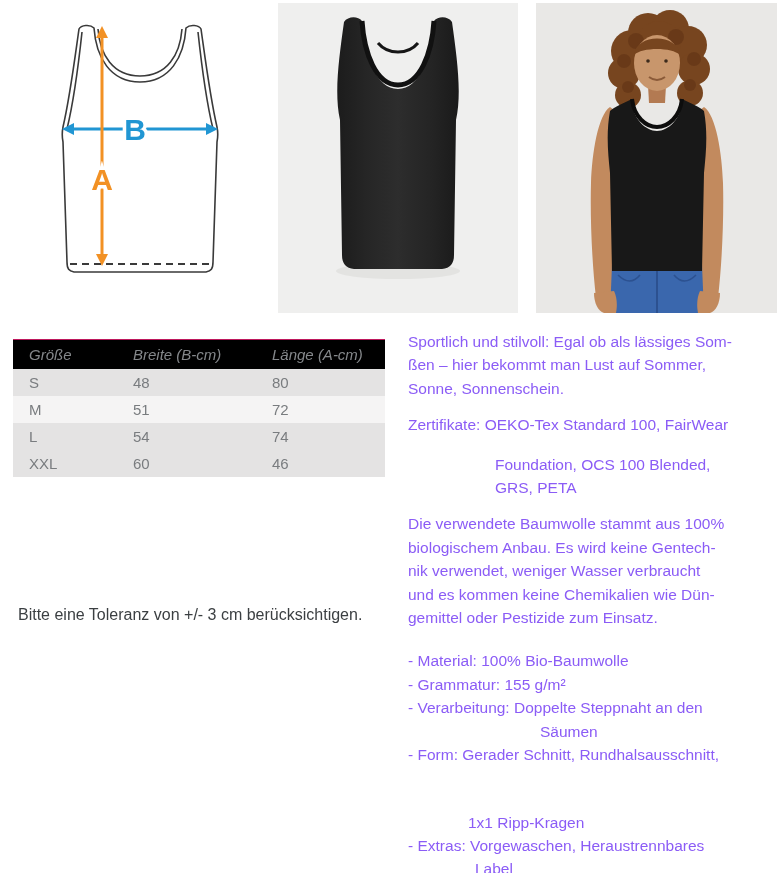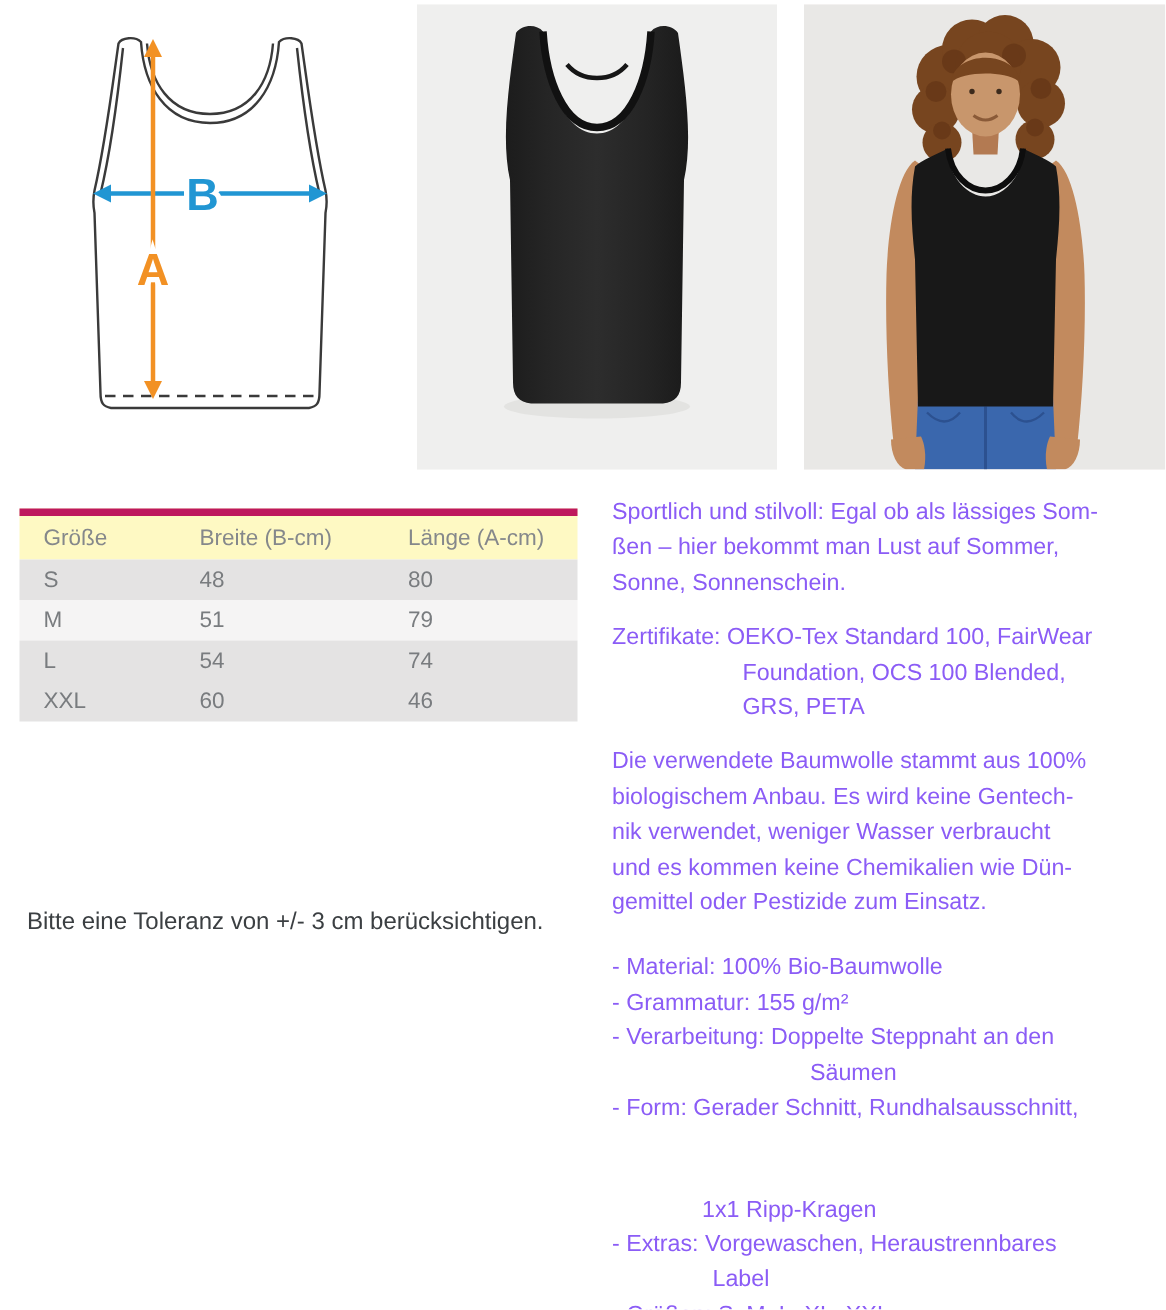--- a/index.html
+++ b/index.html
@@ -10,21 +10,21 @@
   
   .diagram { position:absolute; left:58px; top:12px; width:164px; height:290px; }
   .photo-panel { position:absolute; top:3px; overflow:hidden; }
   .photo-product { left:278px; width:240px; height:310px; background:#efefee; }
   .photo-model { left:536px; width:241px; height:310px; background:#e9e8e6; }
   .photo-panel svg { display:block; }
 
   
   .size-table { position:absolute; left:13px; top:339px; width:372px; font-size:15px; }
   .trow { display:flex; align-items:center; height:27px; }
-  .trow.head { height:29px; background:#fef9c3; border-top:5px solid #be185d; color:#85888b; }
+  .trow.head { height:29px; background:#000000; border-top:1px solid #be185d; color:#85888b;font-style:italic; }
   .trow.r-even { background:#e4e3e3; }
   .trow.r-odd  { background:#f5f4f4; }
   .trow .c { color:#797c7f; }
   .trow.head .c { color:#85888b; }
   .c1 { width:120px; padding-left:16px; box-sizing:border-box; }
   .c2 { width:139px; }
   .c3 { flex:1; }
 
   .tolerance { position:absolute; left:18px; top:562px; font-size:16px; color:#3b3f42;margin-top:44px; }
 
@@ -190,21 +190,21 @@
     </div>
     <div id="table-body">
         <div class="trow r-even">
           <div class="c c1">S</div>
           <div class="c c2">48</div>
           <div class="c c3">80</div>
         </div>
         <div class="trow r-odd">
           <div class="c c1">M</div>
           <div class="c c2">51</div>
-          <div class="c c3">79</div>
+          <div class="c c3">72</div>
         </div>
         <div class="trow r-even">
           <div class="c c1">L</div>
           <div class="c c2">54</div>
           <div class="c c3">74</div>
         </div>
         <div class="trow r-even">
           <div class="c c1">XXL</div>
           <div class="c c2">60</div>
           <div class="c c3">46</div>
@@ -215,21 +215,21 @@
   <div class="tolerance">Bitte eine Toleranz von +/- 3 cm berücksichtigen.</div>
 
   <div class="description" id="description-column">
       <div class="para">
         <div class="tline">Sportlich und stilvoll: Egal ob als lässiges Som-</div>
         <div class="tline">ßen – hier bekommt man Lust auf Sommer,</div>
         <div class="tline">Sonne, Sonnenschein.</div>
       </div>
       <div class="para">
         <div class="tline">Zertifikate: OEKO-Tex Standard 100, FairWear</div>
-        <div class="tline" style="padding-left: 87px;">Foundation, OCS 100 Blended,</div>
+        <div class="tline" style="padding-left: 87px; margin-top: 16px;">Foundation, OCS 100 Blended,</div>
         <div class="tline" style="padding-left: 87px;">GRS, PETA</div>
       </div>
       <div class="para">
         <div class="tline">Die verwendete Baumwolle stammt aus 100%</div>
         <div class="tline">biologischem Anbau. Es wird keine Gentech-</div>
         <div class="tline">nik verwendet, weniger Wasser verbraucht</div>
         <div class="tline">und es kommen keine Chemikalien wie Dün-</div>
         <div class="tline">gemittel oder Pestizide zum Einsatz.</div>
       </div>
       <div class="para" style="margin-top: 20px;">

